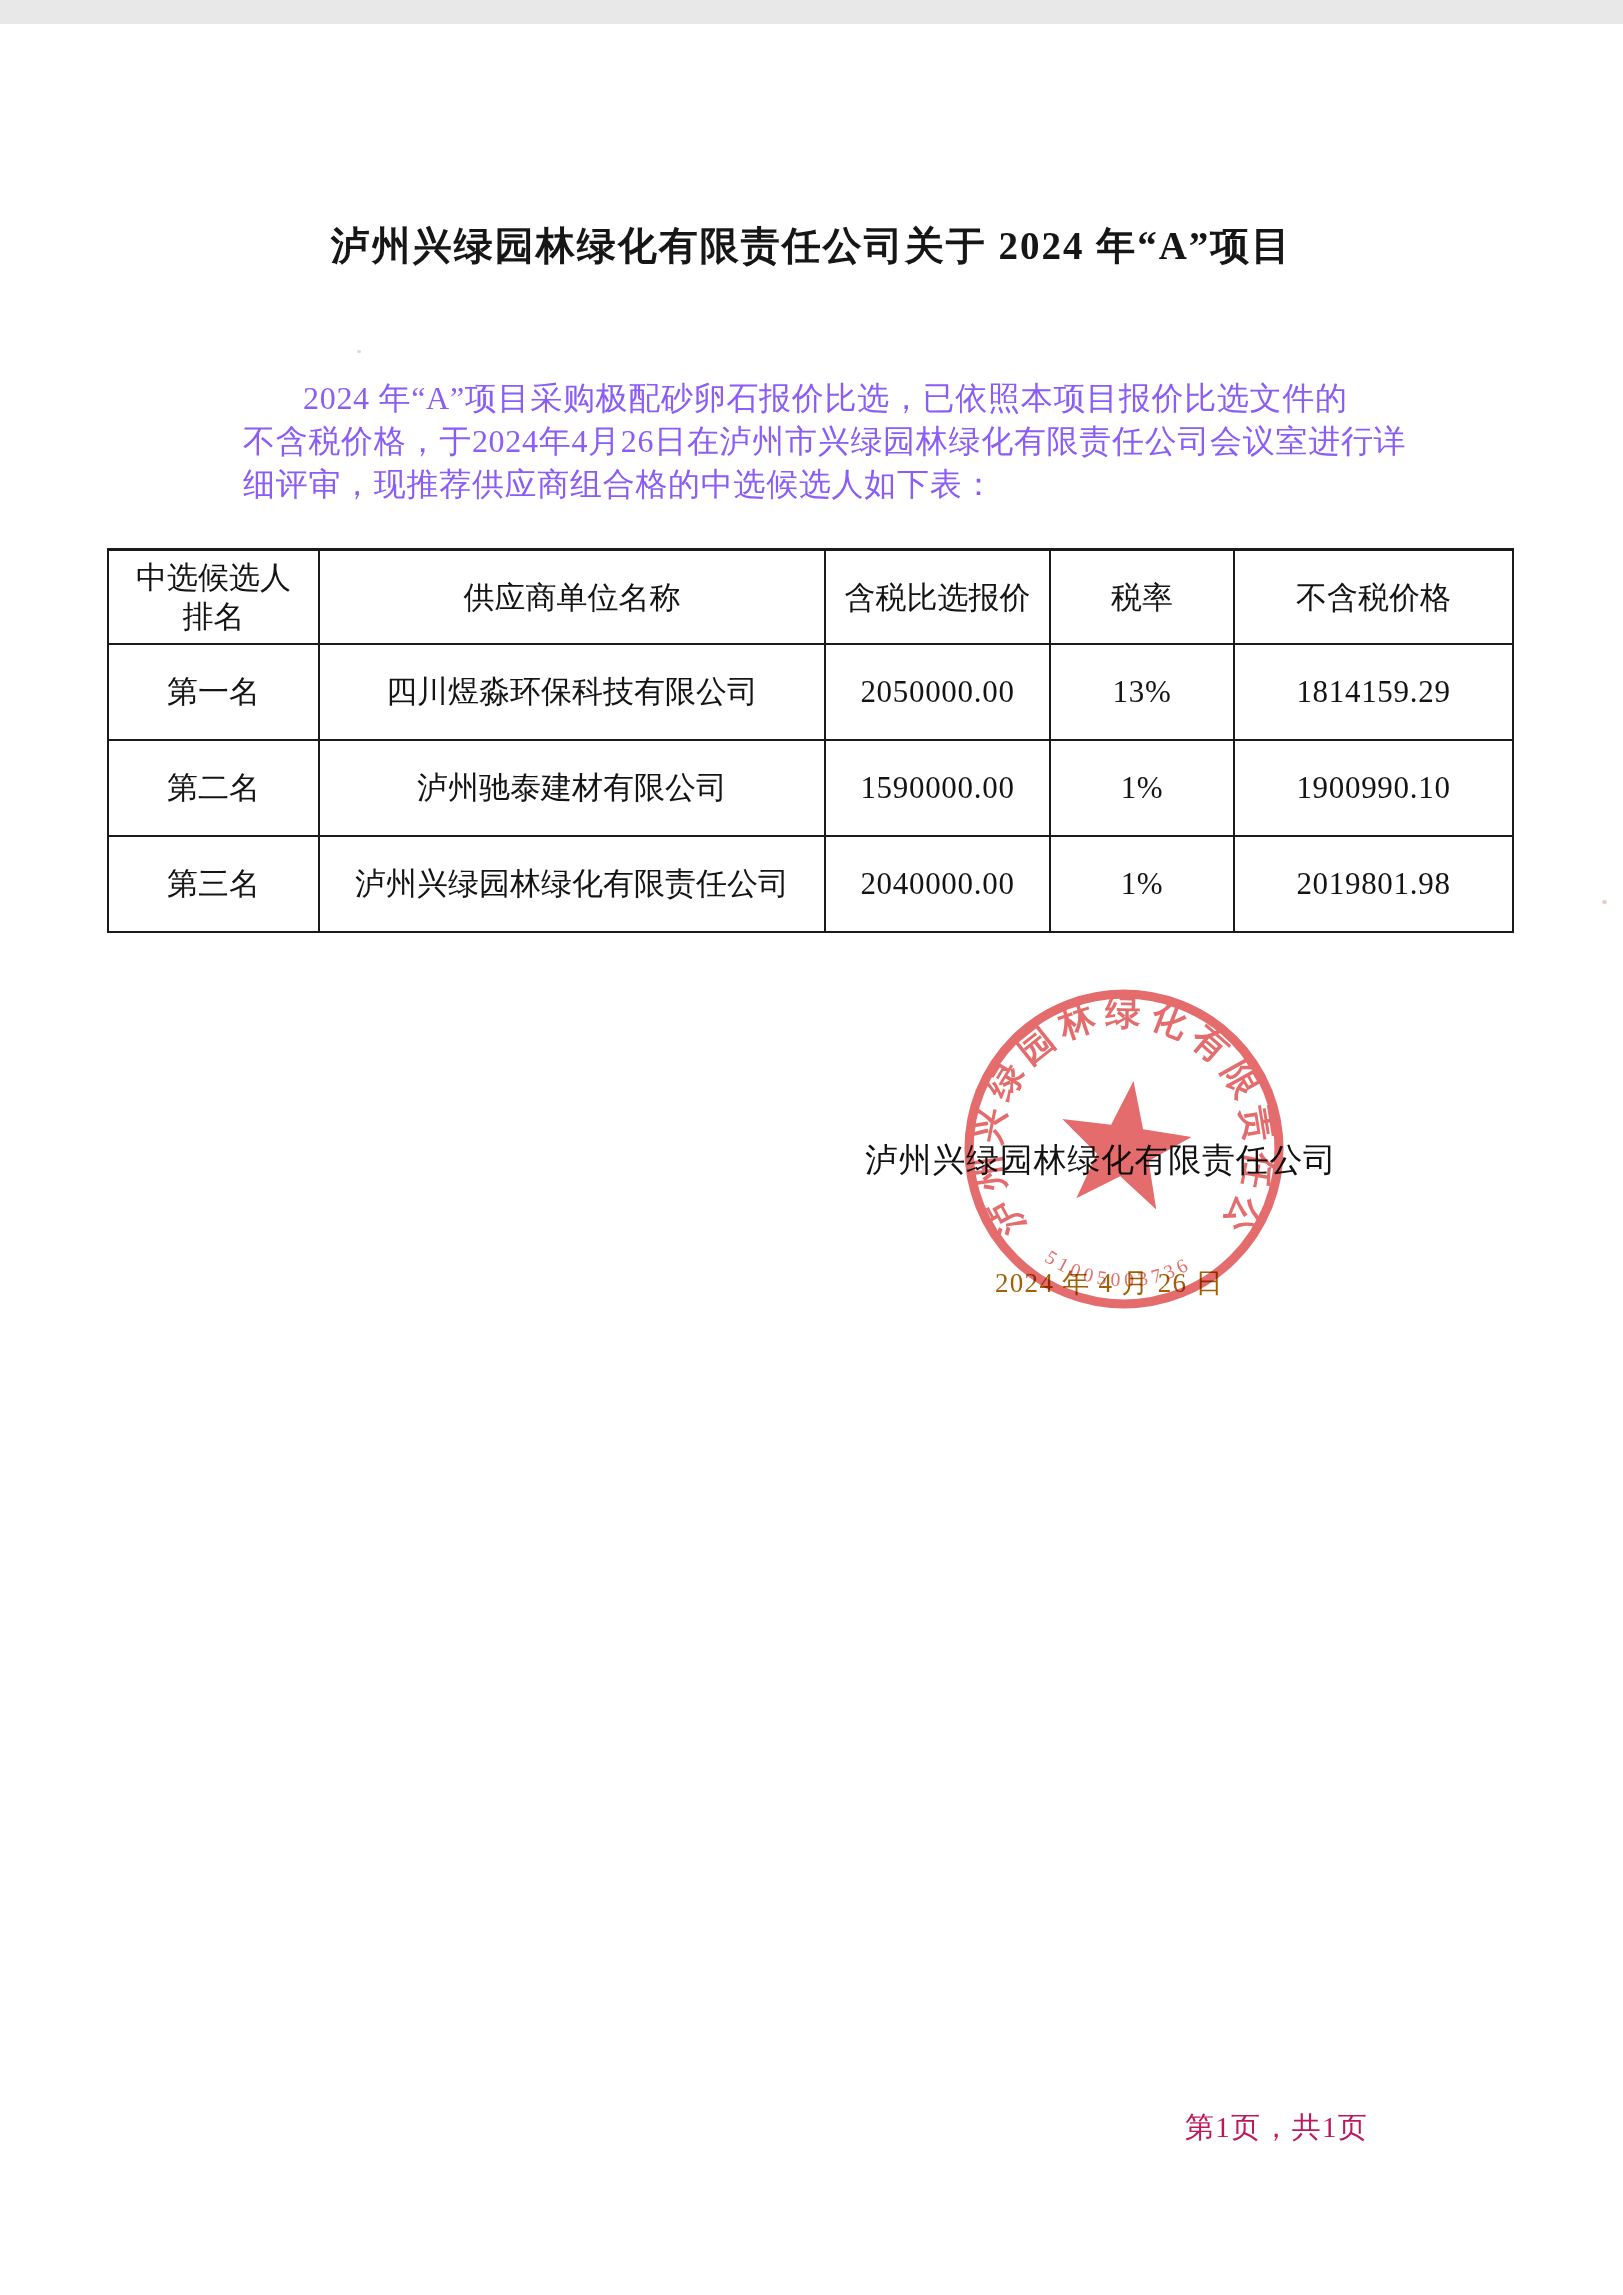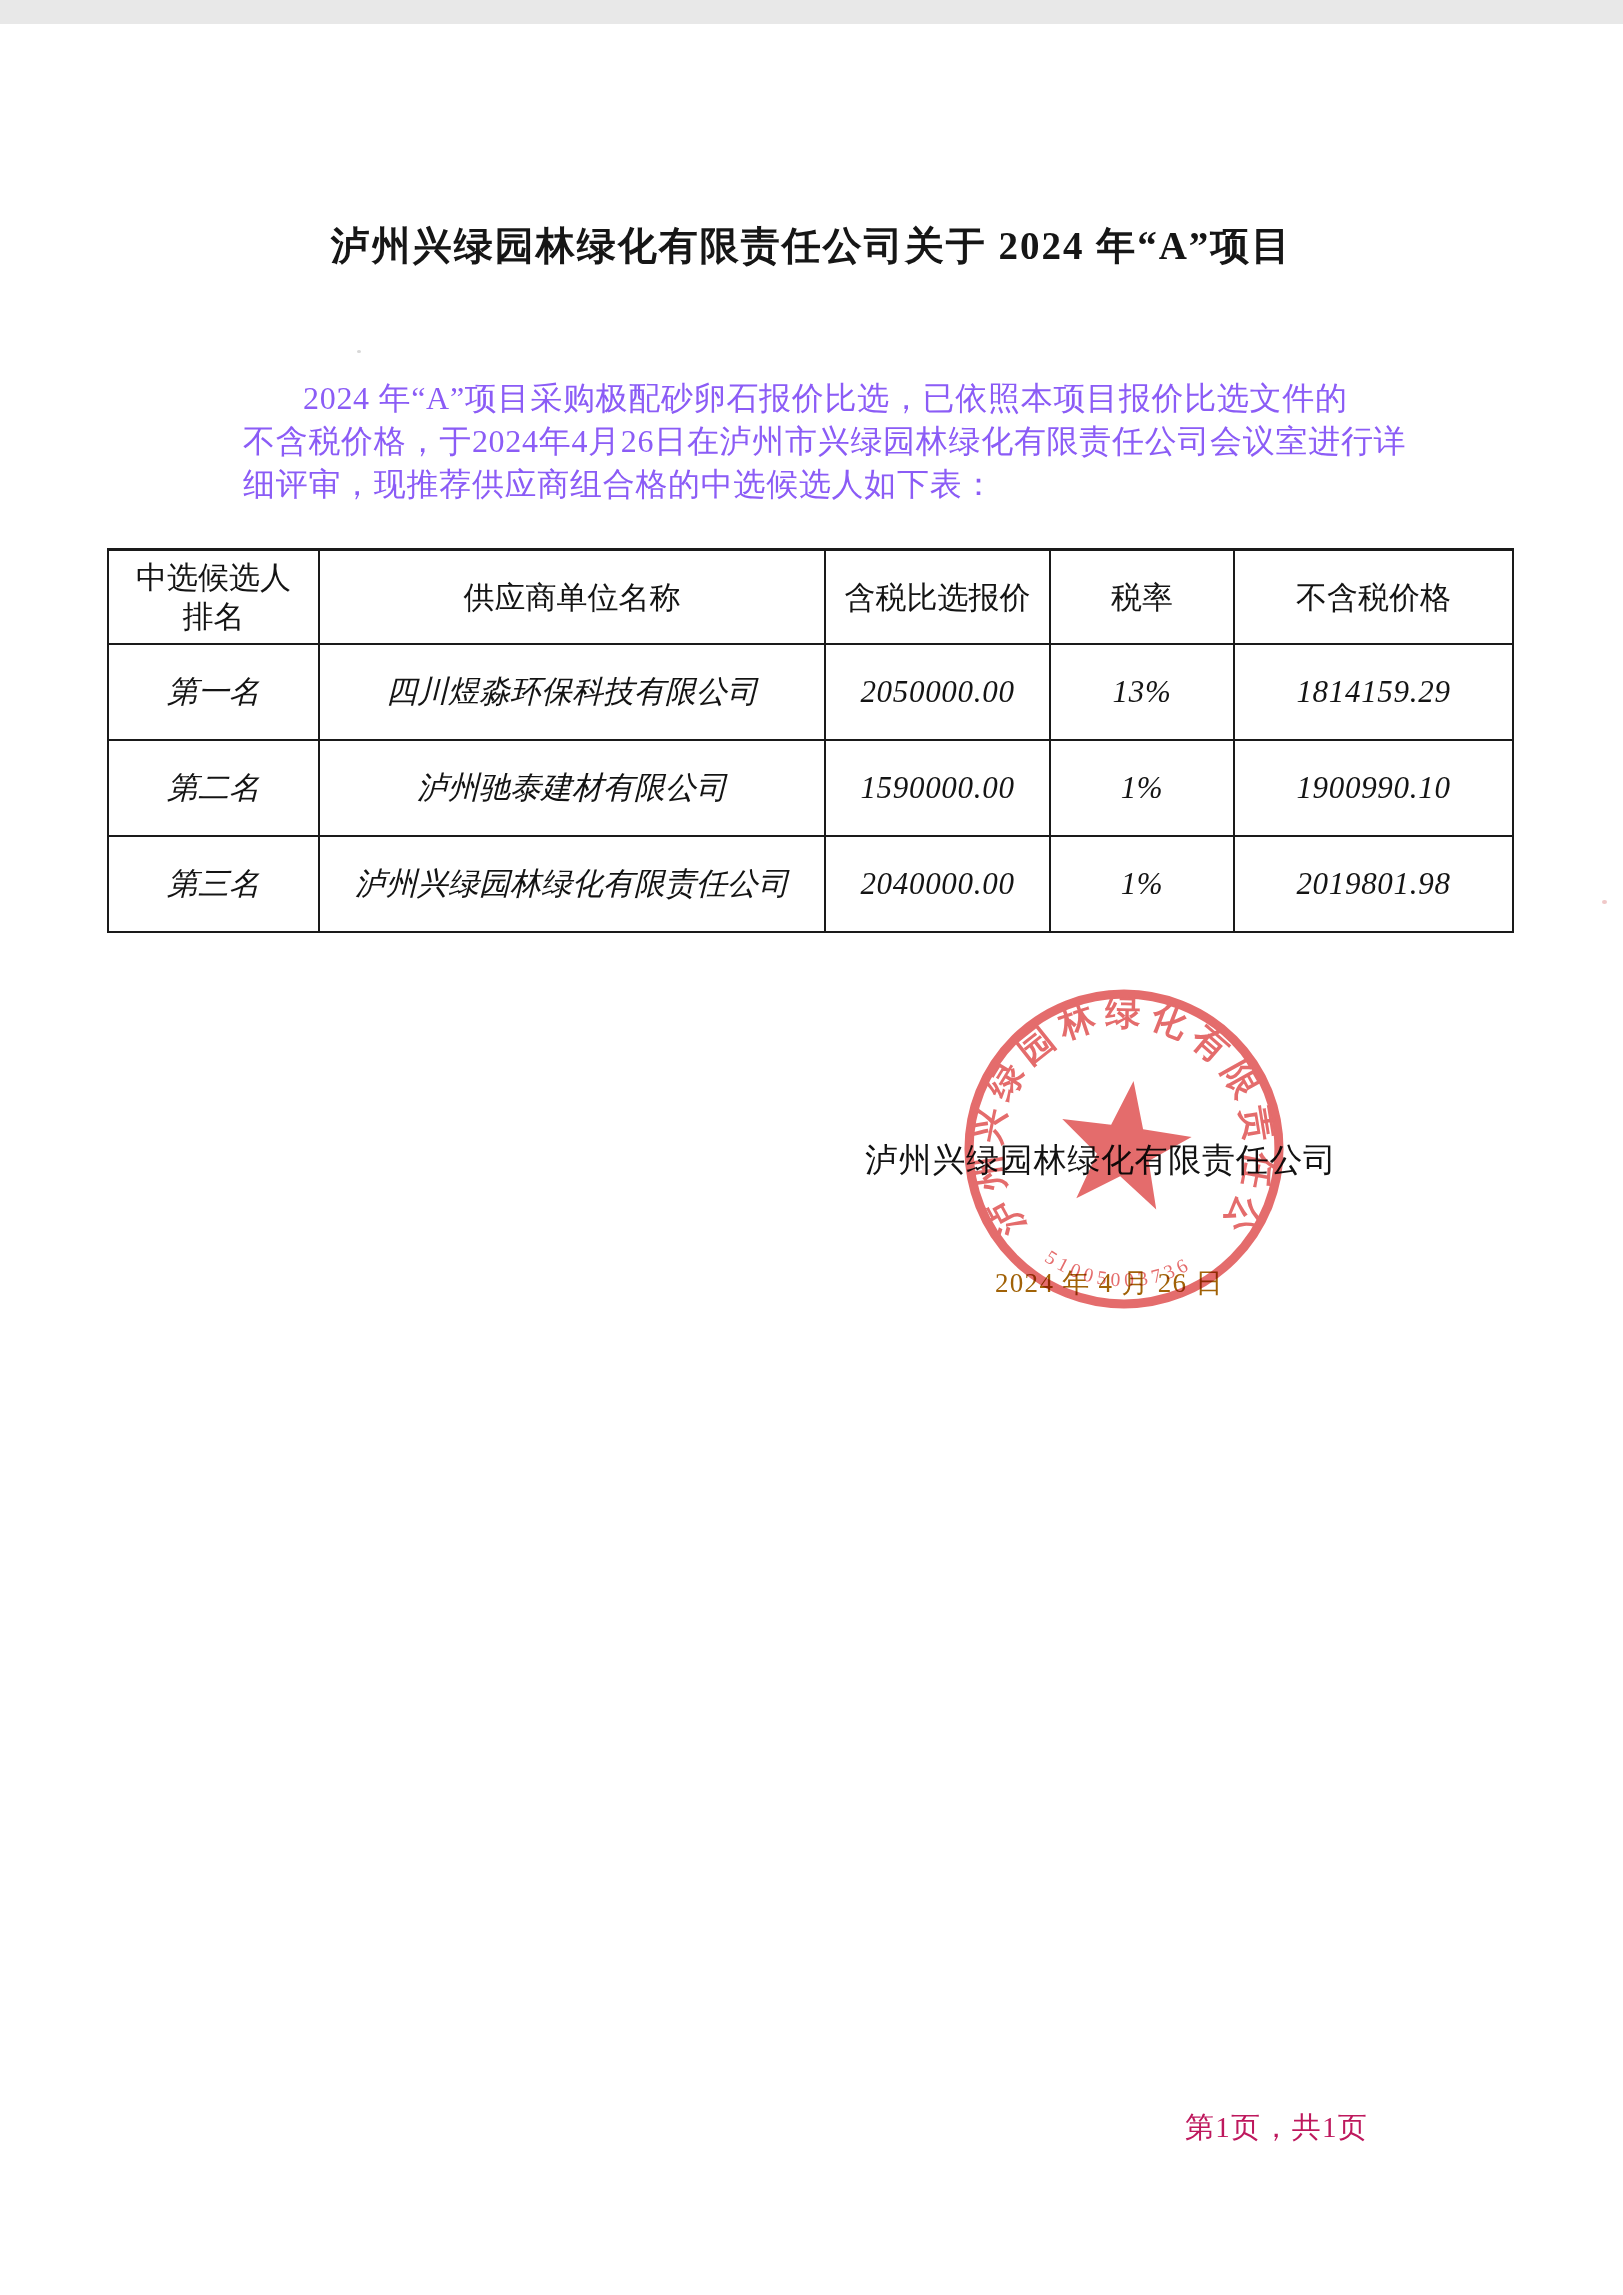--- a/index.html
+++ b/index.html
@@ -50,21 +50,20 @@
   }
   table.bid-table thead th{
     height:92px;
     border-top-width:3.3px;
     border-bottom-width:2.6px;
     line-height:39px;
   }
   table.bid-table tbody td{
     height:94px;
     border-bottom-width:2.6px;
-    font-style:italic;
   }
   .num{font-family:"Liberation Serif","DejaVu Serif",serif;letter-spacing:0.7px;}
   .seal{
     position:absolute;left:954px;top:955px;width:340px;height:340px;
     mix-blend-mode:multiply;
     opacity:0.85;
   }
   .seal text{
     font-family:"Liberation Serif","DejaVu Serif",serif;
   }

